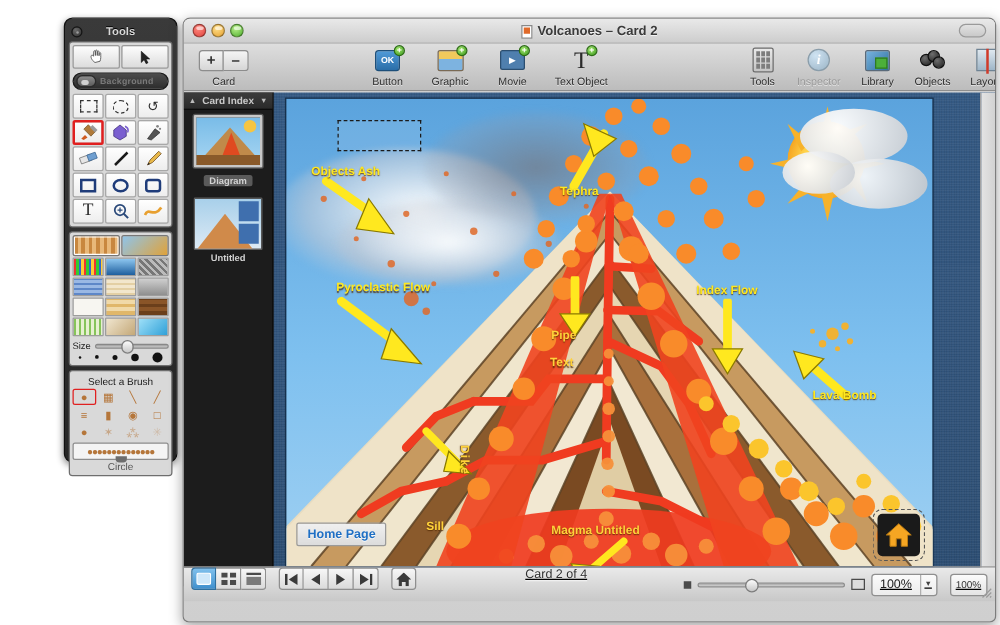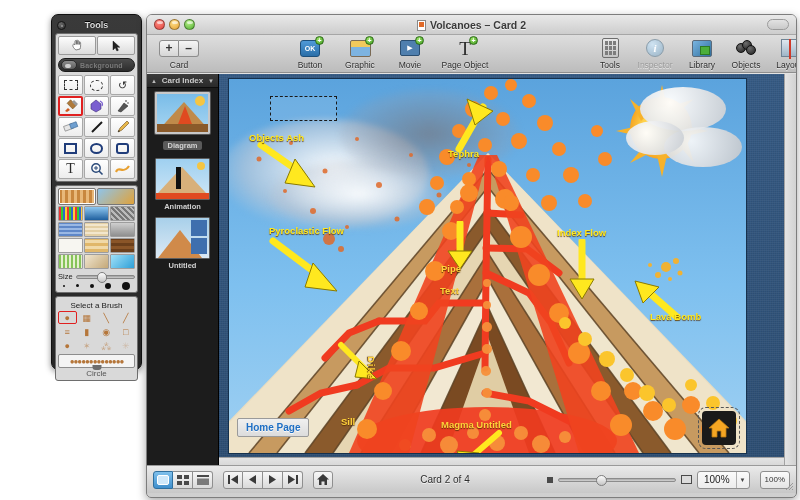--- a/index.html
+++ b/index.html
@@ -248,23 +248,23 @@
     position:absolute; right:0; top:0; bottom:0; width:12px;
     background:linear-gradient(90deg,#e4e4e4,#d2d2d2); border-left:1px solid #a3a3a3;
   }
   #scrollh {
     position:absolute; left:0; right:12px; bottom:0; height:12px;
     background:linear-gradient(#e4e4e4,#d2d2d2); border-top:1px solid #a3a3a3;
   }
 
   
   #statusbar {
-    position:absolute; left:0; right:0; bottom:4px; height:28px;
+    position:absolute; left:0; right:0; bottom:16px; height:28px;
     background: linear-gradient(#eaeaea, #c8c8c8);
-    border-top:1px solid #9a9a9a; display:flex; align-items:center; padding:0 6px;
+    border-top:1px solid #9a9a9a; display:flex; padding:0 6px;text-decoration:underline;
   }
   .sb-group { display:flex; margin-right:10px; }
   .sb-btn {
     width:20px; height:18px; background: linear-gradient(#f7f7f7,#dadada);
     border:1px solid #8f8f8f; border-left:none;
     display:flex; align-items:center; justify-content:center; font-size:9px; color:#3a3a3a;
   }
   .sb-btn:first-child { border-left:1px solid #8f8f8f; border-radius:3px 0 0 3px; }
   .sb-btn:last-child { border-radius:0 3px 3px 0; }
   .sb-btn.only { border-left:1px solid #8f8f8f; border-radius:3px; }
@@ -502,21 +502,21 @@
             <span class="plus-badge">+</span>
         </div>
         <span class="lab">Movie</span>
       </div>
 
       <div class="tb-item" style="left:287px; width:62px">
         <div class="tb-ic" style="position:relative">
           <span class="ic-txt">T</span>
             <span class="plus-badge" style="right:18px">+</span>
         </div>
-        <span class="lab">Page Object</span>
+        <span class="lab">Text Object</span>
       </div>
 
       <div class="tb-item" style="left:443px; width:40px">
         <div class="tb-ic">
           <span class="ic-tools">
               <i></i>
               <i></i>
               <i></i>
               <i></i>
               <i></i>
@@ -576,29 +576,20 @@
           <div class="ci-item sel">
             <div class="ci-thumb" style="background:linear-gradient(#79bce8,#a8d6f2)">
               <div style="position:absolute;right:3px;top:2px;width:10px;height:10px;border-radius:50%;background:#f5c542"></div>
               <div style="position:absolute;left:0;bottom:0;width:0;height:0;border-left:27px solid transparent;border-right:27px solid transparent;border-bottom:30px solid #c08a4a"></div>
               <div style="position:absolute;left:18px;bottom:0;width:0;height:0;border-left:10px solid transparent;border-right:10px solid transparent;border-bottom:26px solid #e04a20"></div>
               <div style="position:absolute;left:0;bottom:0;width:100%;height:8px;background:#8a5a2a"></div>
             </div>
             <div class="ci-cap">Diagram</div>
           </div>
 
-          <div class="ci-item">
-            <div class="ci-thumb" style="background:linear-gradient(#9fd0f0,#cfe6f6)">
-              <div style="position:absolute;right:4px;top:3px;width:8px;height:8px;border-radius:50%;background:#f5c542"></div>
-              <div style="position:absolute;left:2px;bottom:6px;width:0;height:0;border-left:24px solid transparent;border-right:24px solid transparent;border-bottom:26px solid #d8b07a"></div>
-              <div style="position:absolute;left:20px;top:8px;width:5px;height:22px;background:#111"></div>
-              <div style="position:absolute;left:0;bottom:0;width:100%;height:6px;background:#e04a20"></div>
-            </div>
-            <div class="ci-cap">Animation</div>
-          </div>
 
           <div class="ci-item">
             <div class="ci-thumb" style="background:linear-gradient(#a8d0ea,#dce9f4)">
               <div style="position:absolute;left:2px;bottom:0;width:0;height:0;border-left:22px solid transparent;border-right:22px solid transparent;border-bottom:28px solid #d08a4a"></div>
               <div style="position:absolute;right:2px;top:2px;width:16px;height:16px;background:#3f6fae"></div>
               <div style="position:absolute;right:2px;top:20px;width:16px;height:16px;background:#3f6fae"></div>
             </div>
             <div class="ci-cap">Untitled</div>
           </div>
         </div>

